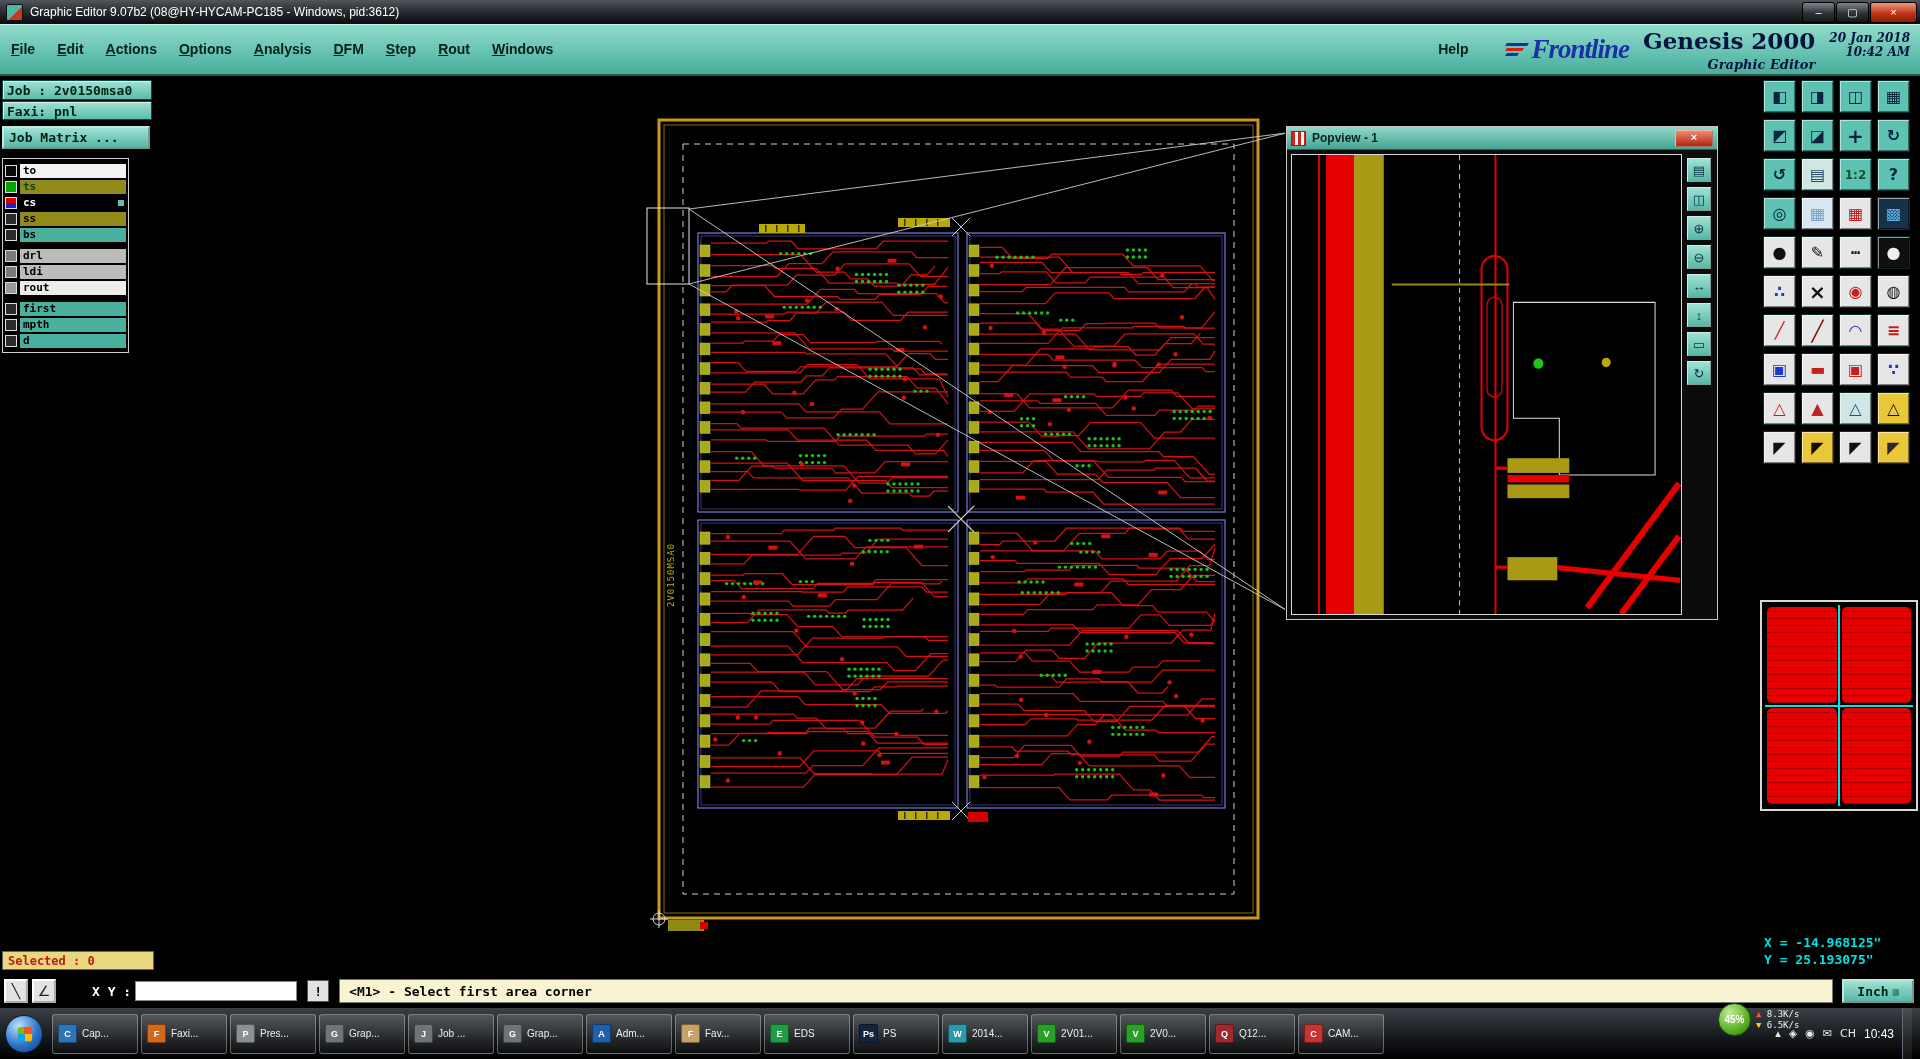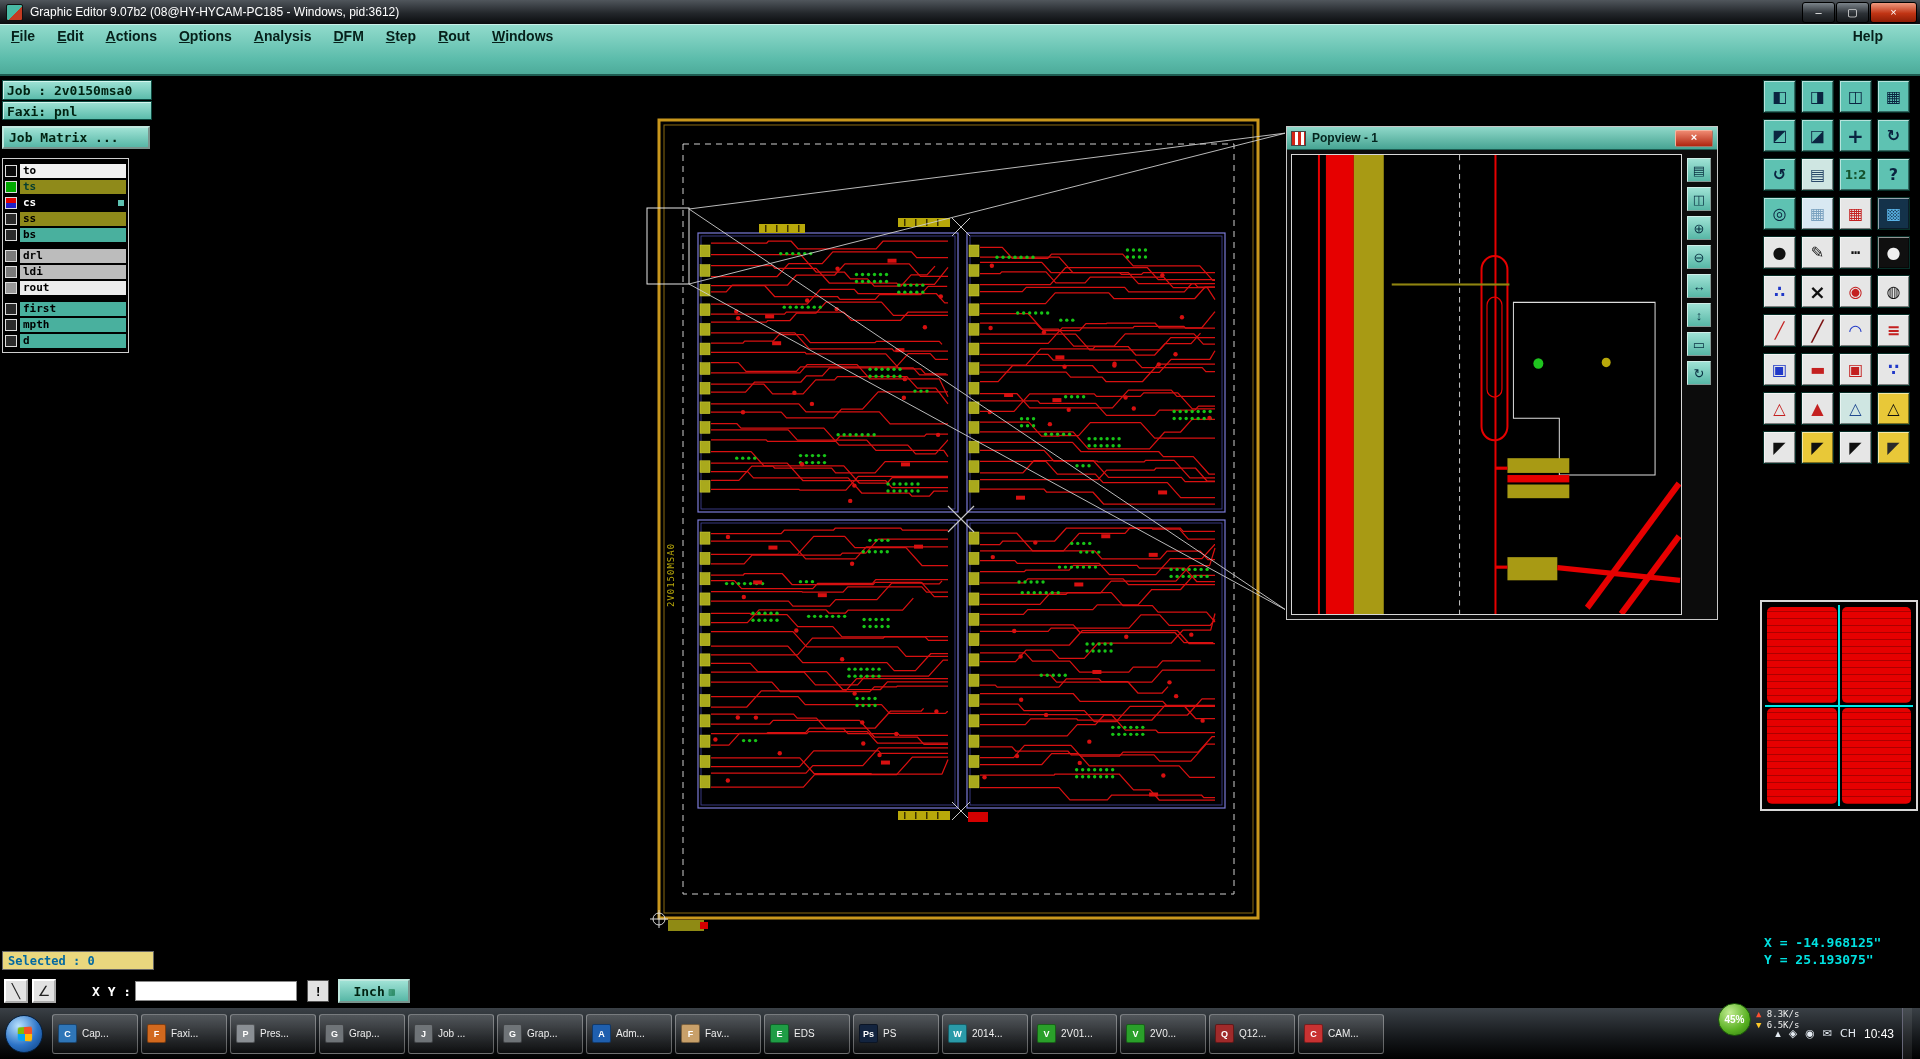--- a/index.html
+++ b/index.html
@@ -13,21 +13,21 @@
   .appicon{width:15px;height:15px;border:1px solid #111;border-radius:2px;
     background:linear-gradient(135deg,#49b9a4 55%,#c23b22 55%)}
   .win-btns{margin-left:auto;display:flex;gap:1px;padding-right:3px}
   .win-btn{width:31px;height:19px;border:1px solid #000;border-radius:3px;color:#fff;font-size:11px;
     background:linear-gradient(#7b838a,#2c3136 55%,#15181b);display:flex;align-items:center;justify-content:center}
   .win-btn.close{width:45px;background:linear-gradient(#f09a7f,#c03414 55%,#8d1d05)}
 
   
   .menubar{position:absolute;left:0;top:24px;width:1920px;height:52px;z-index:45;box-sizing:border-box;
     background:linear-gradient(#93dccd,#5cbcab 70%,#4dab9a);border-bottom:2px solid #1d5c51;
-    box-shadow:inset 0 1px 0 #c9f0e8;display:flex;align-items:flex-start}
+    box-shadow:inset 0 1px 0 #c9f0e8;display:flex;align-items:center}
   .menu-items{display:flex;align-items:center}
   .menu-item{padding:4px 11px;font-size:14px;font-weight:bold;color:#06201a;cursor:default}
   .menu-item.help{margin-right:26px}
   .spacer{flex:1}
   .brand{display:flex;align-items:center;gap:14px;padding-right:10px}
   .fl-logo{display:flex;align-items:center;gap:4px}
   .fl-stripes{display:flex;flex-direction:column;gap:2px}
   .fl-stripes i{display:block;width:22px;height:3px;background:#1b2fa8;transform:skewX(-30deg)}
   .fl-stripes i:nth-child(2){background:#d42315;width:17px}
   .fl-stripes i:nth-child(3){width:12px}
@@ -91,21 +91,21 @@
   .thumb-grid{position:absolute;inset:0;display:grid;grid-template-columns:1fr 1fr;grid-template-rows:1fr 1fr;gap:5px}
   .thumb-grid div{background:#e60000;border-radius:5px;
     background-image:repeating-linear-gradient(0deg,rgba(0,0,0,.25) 0 1px,transparent 1px 7px)}
   .thumb-vline{position:absolute;left:50%;top:-2px;bottom:-2px;width:2px;margin-left:-1px;background:#00e8e8}
   .thumb-hline{position:absolute;top:50%;left:-2px;right:-2px;height:2px;margin-top:-1px;background:#00e8e8}
 
   
   .coords{position:absolute;left:1764px;top:934px;z-index:25;color:#00e0e0;
     font:bold 13px "DejaVu Sans Mono",monospace;line-height:17px}
   .selectedbar{position:absolute;left:2px;top:951px;width:152px;height:19px;z-index:25;box-sizing:border-box;
-    background:#e9d77e;border:1px solid #666;font:bold 12px "DejaVu Sans Mono",monospace;color:#0369a1;
+    background:#e9d77e;border:1px solid #666;font:bold 12px "DejaVu Sans Mono",monospace;color:#b91c1c;
     display:flex;align-items:center;padding-left:5px}
   .cmdrow{position:absolute;left:0;top:976px;width:1920px;height:30px;z-index:40;box-sizing:border-box;
     background:#000;display:flex;align-items:center;padding:0 6px 0 4px;gap:4px}
   .cmd-icon{width:24px;height:24px;box-sizing:border-box;background:#e2e2e2;border:2px outset #fff;
     font-size:14px;color:#222;display:flex;align-items:center;justify-content:center}
   .xy-label{color:#fff;font:bold 13px "DejaVu Sans Mono",monospace;margin-left:32px}
   .xy-input{width:162px;height:20px;box-sizing:border-box;background:#fff;border:1px solid #888;
     font:13px "DejaVu Sans Mono",monospace;padding:0 3px}
   .excl{width:22px;height:22px;box-sizing:border-box;background:#e2e2e2;border:1px solid #555;
     font:bold 13px "DejaVu Sans Mono",monospace;display:flex;align-items:center;justify-content:center;margin-left:6px}
@@ -756,20 +756,38 @@
       <span class="menu-item"><u>A</u>ctions</span>
       <span class="menu-item"><u>O</u>ptions</span>
       <span class="menu-item"><u>A</u>nalysis</span>
       <span class="menu-item"><u>D</u>FM</span>
       <span class="menu-item"><u>S</u>tep</span>
       <span class="menu-item"><u>R</u>out</span>
       <span class="menu-item"><u>W</u>indows</span>
     </div>
   <div class="spacer"></div>
   <span class="menu-item help">Help</span>
+  <div class="brand">
+    <div class="fl-logo">
+      <div class="fl-stripes">
+          <i></i>
+          <i></i>
+          <i></i>
+        </div>
+      <span class="fl-text">Frontline</span>
+    </div>
+    <div class="genesis">
+      <div class="g-product">Genesis 2000</div>
+      <div class="g-edition">Graphic Editor</div>
+    </div>
+    <div class="gdate">
+      <div>20 Jan 2018</div>
+      <div>10:42 AM</div>
+    </div>
+  </div>
 </div>
 
 <div class="panelbox jobbox">Job : 2v0150msa0</div>
 <div class="panelbox stepbox">Faxi: pnl</div>
 <div class="matrixbtn">Job Matrix ...</div>
 <div class="layerlist" id="layerlist">
     <div class="layer-row">
       <span class="layer-check" style="background: rgb(10, 10, 10);"></span>
       <span class="layer-bar" style="background: rgb(242, 242, 242); color: rgb(0, 0, 0);">to</span>
     </div>
@@ -1024,20 +1042,23 @@
 </div>
 
 <div class="selectedbar">Selected : 0</div>
 
 <div class="cmdrow">
   <div class="cmd-icon">╲</div>
   <div class="cmd-icon">∠</div>
   <span class="xy-label">X Y :</span>
   <input class="xy-input" type="text" value="" style="">
   <div class="excl">!</div>
+  <div class="promptbar">
+    <span>&lt;M1&gt; - Select first area corner</span>
+  </div>
   <div class="inch-btn">
     <span>Inch</span>
     <span class="mini">▥</span>
   </div>
 </div>
 
 <div class="taskbar">
   <div class="orb">
       <i></i>
     </div>

